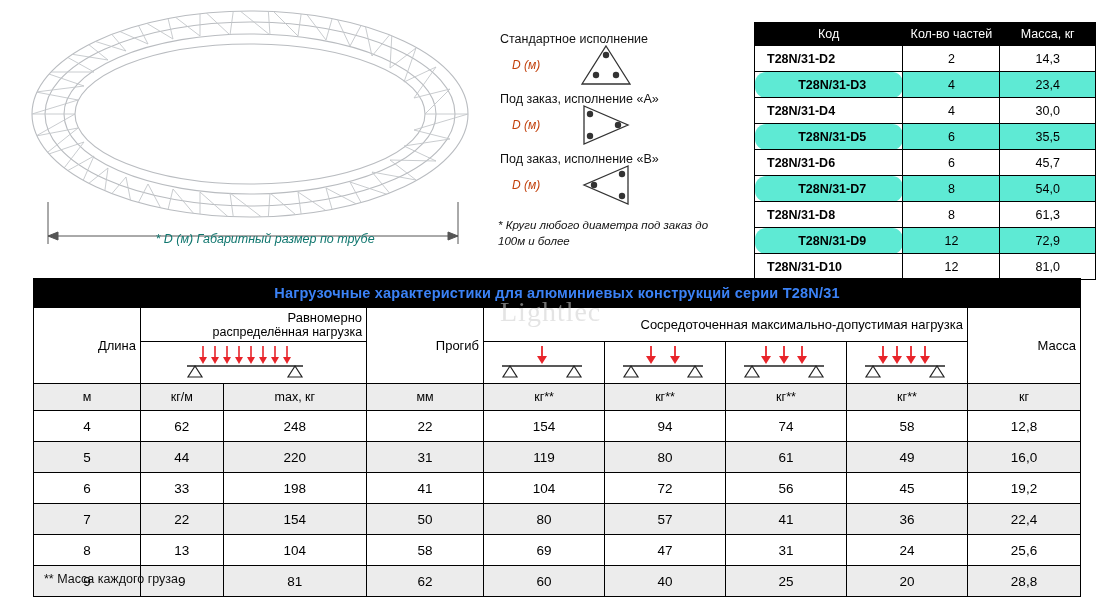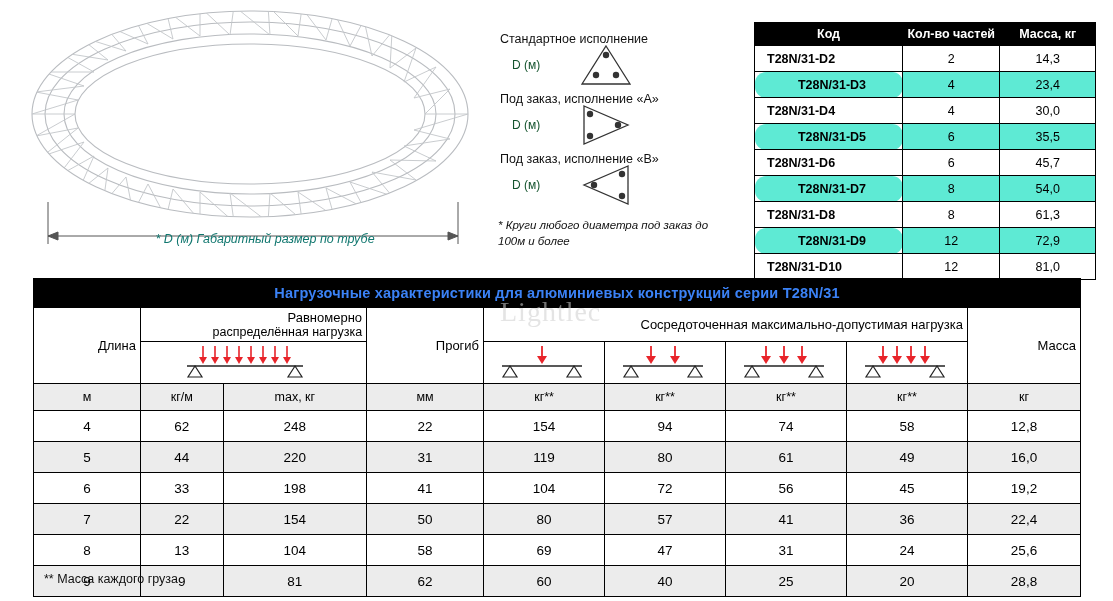--- a/index.html
+++ b/index.html
@@ -19,35 +19,35 @@
   .ring-svg{position:absolute;left:0;top:0;}
   .dim-label{
     position:absolute;left:12px;top:228px;width:470px;text-align:center;
     font-size:12.5px;font-style:italic;color:#0f766e;
   }
 
   
   .variants{position:absolute;left:500px;top:32px;width:240px;}
   .variant{position:relative;height:60px;}
   .variant .cap{font-size:12.5px;color:#111;}
-  .variant .dlabel{position:absolute;left:12px;top:26px;font-size:12px;color:#14532d;}
+  .variant .dlabel{position:absolute;left:12px;top:26px;font-size:12px;font-style:italic;color:#c2410c;}
   .variant .tri{position:absolute;left:78px;top:10px;}
   .note{
     position:absolute;left:498px;top:218px;width:236px;
     font-size:11.5px;font-style:italic;line-height:1.35;color:#111;
   }
 
   
   .code-table{
     position:absolute;left:754px;top:22px;width:342px;
     border-collapse:collapse;
     font-size:12.5px;
   }
   .code-table th{
-    background:#000;color:#fff;font-weight:bold;
+    background:#000;color:#fff;font-weight:normal;
     border:1px solid #000;padding:4px 4px;line-height:1.15;
   }
   .code-table td{
     border:1px solid #000;padding:3px 5px;text-align:center;height:19px;
   }
   .code-table td.code{font-weight:bold;text-align:left;padding-left:12px;border-radius:11px;}
   .code-table tr.alt td{background:#5eead4;text-align:center;}
 
   
   .load-table{

